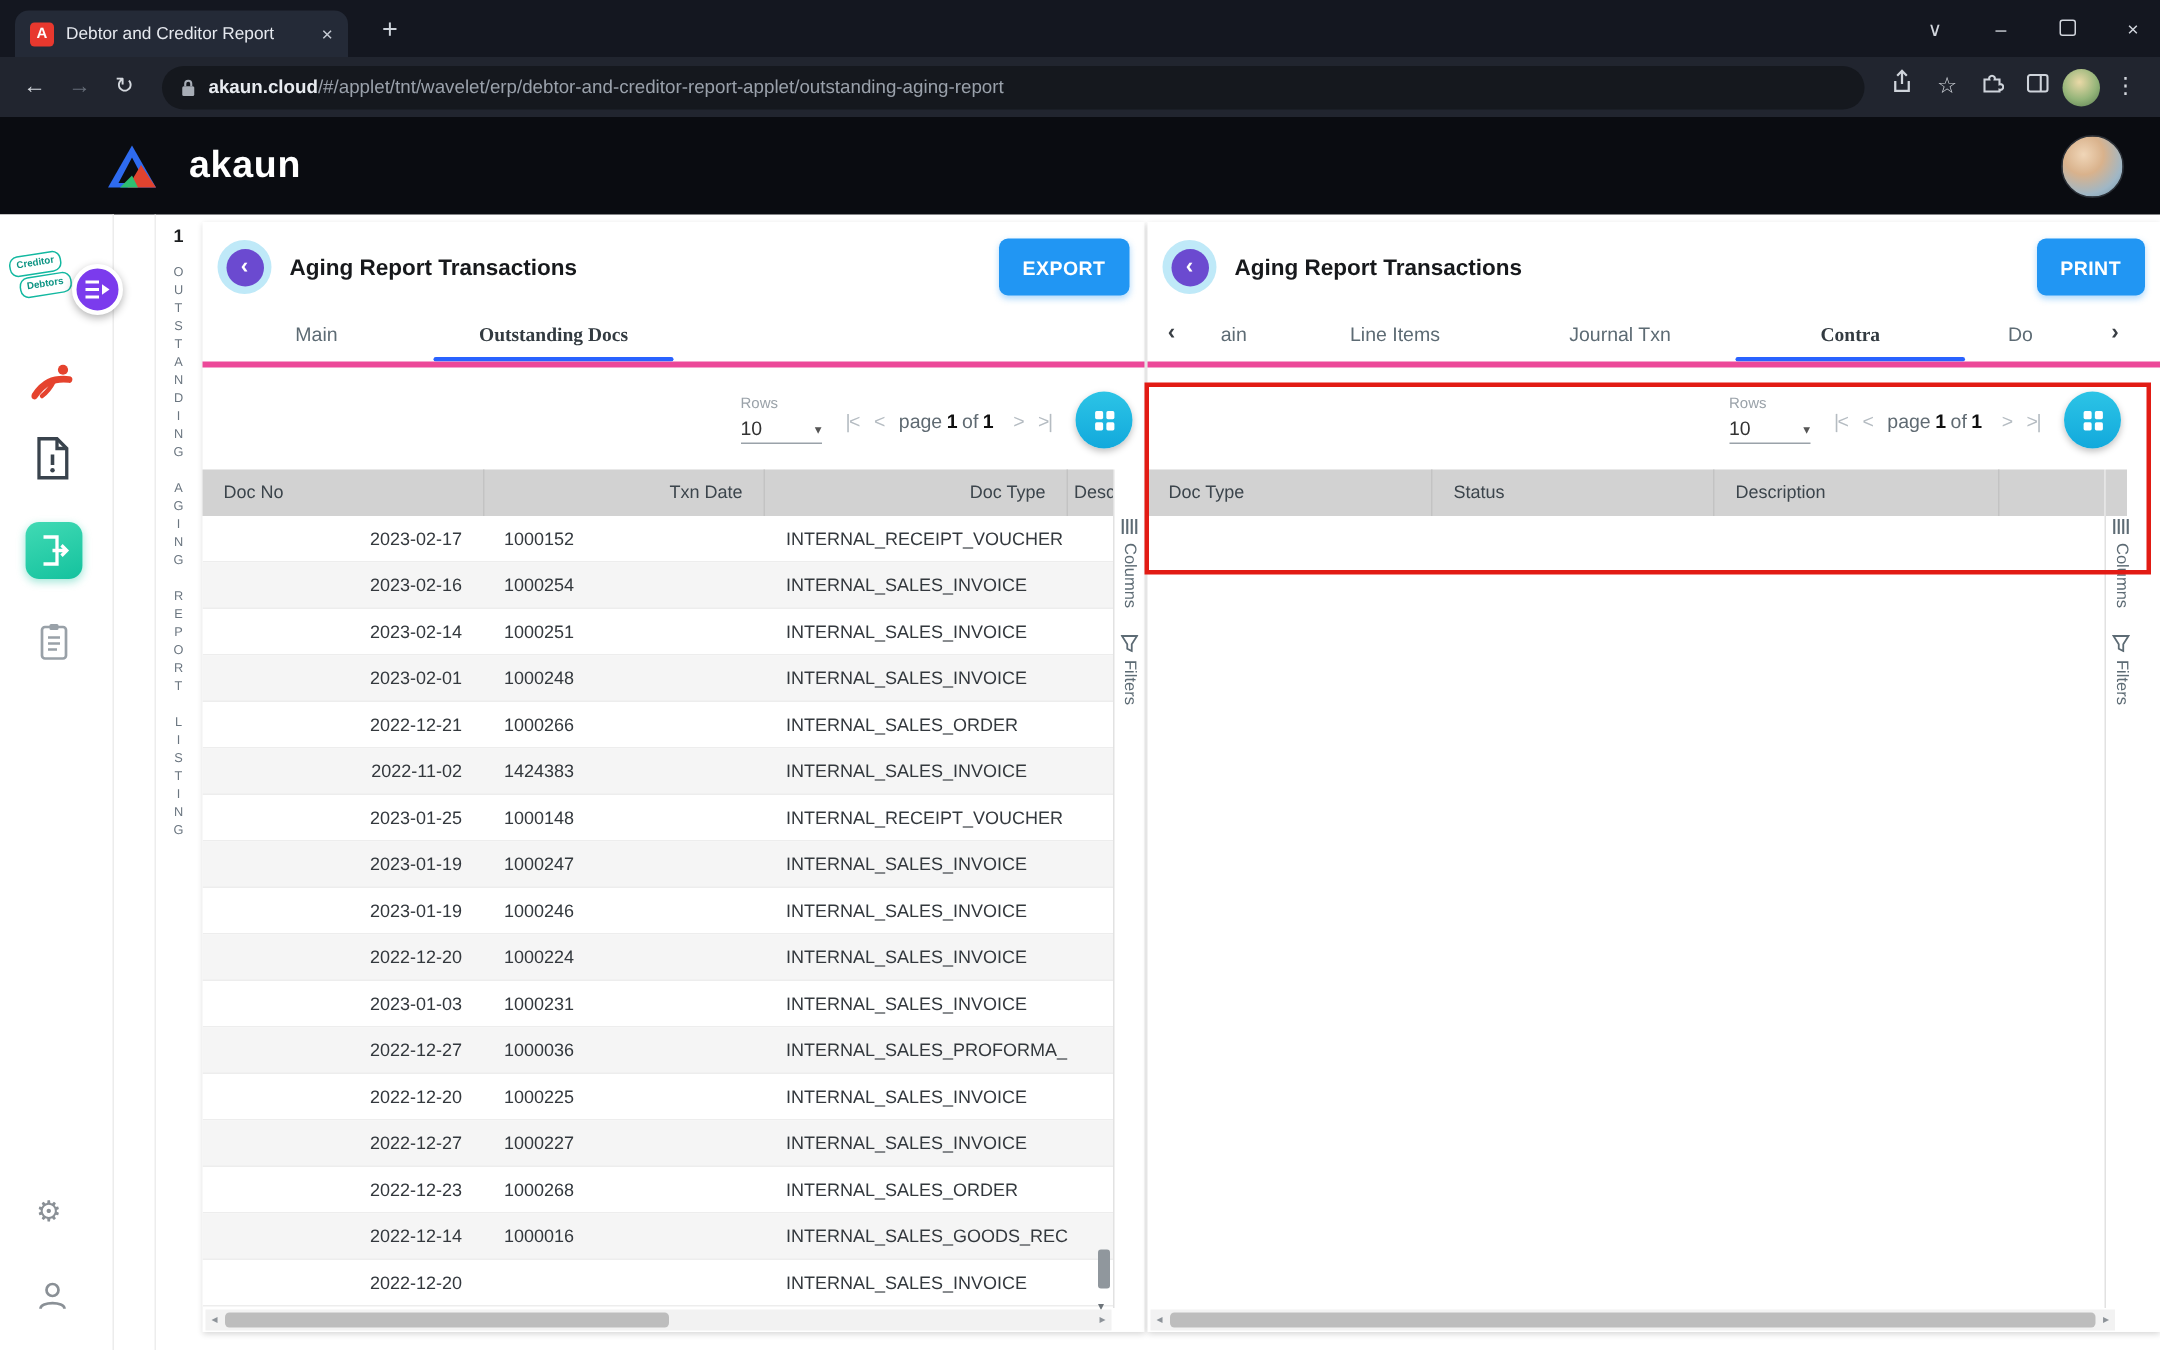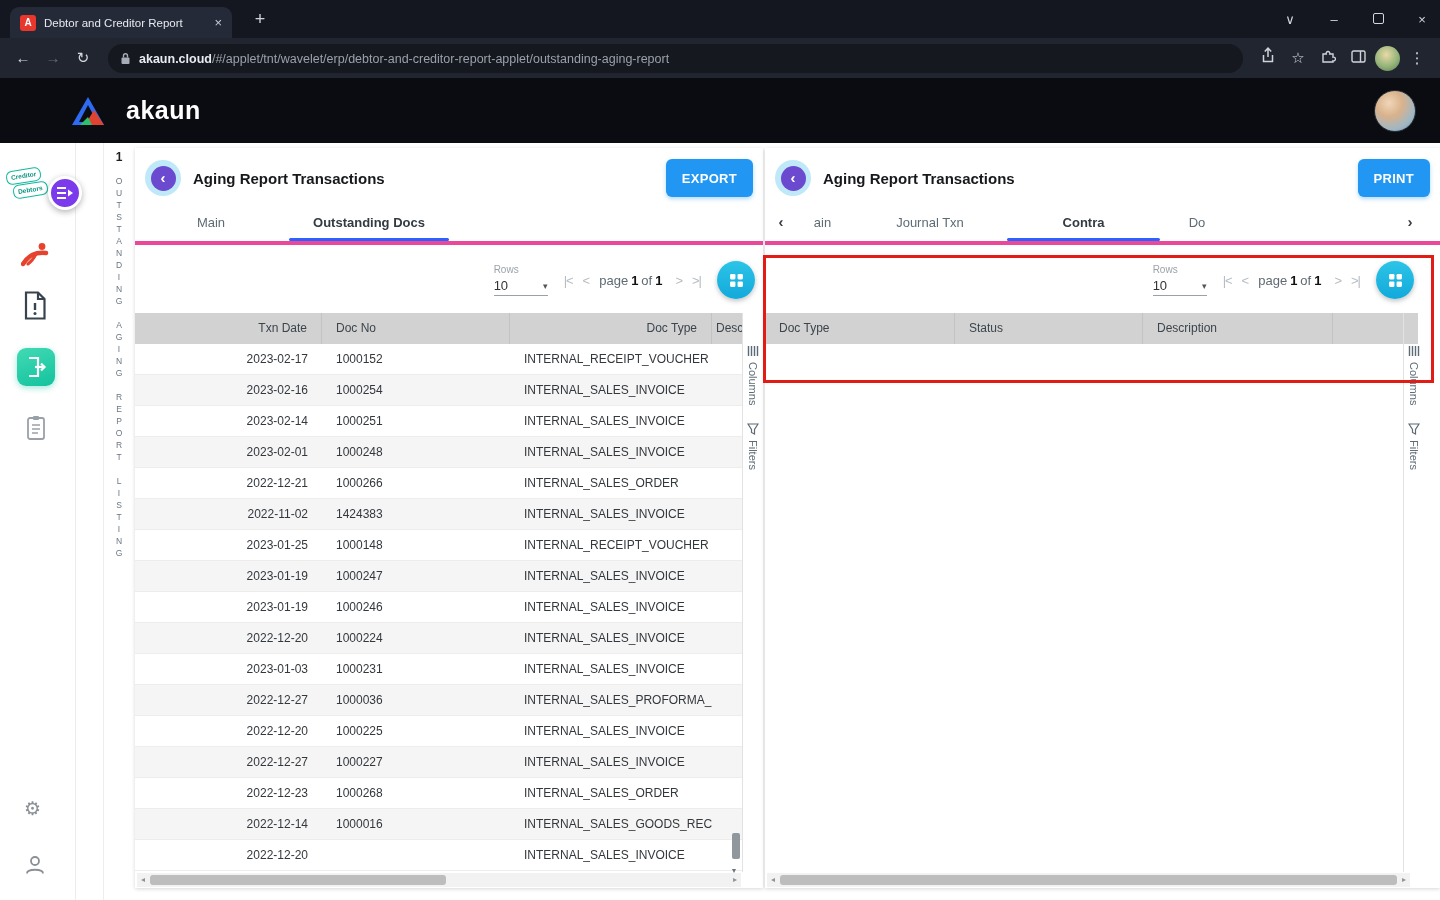--- a/index.html
+++ b/index.html
@@ -60,21 +60,21 @@
   .panel-head{position:absolute;top:8px;left:10px;right:10px;height:44px;display:flex;align-items:center;}
   .backbtn{width:36px;height:36px;border-radius:50%;background:#bfe9f8;display:flex;align-items:center;justify-content:center;cursor:pointer;flex:none;}
   .backbtn-inner{width:25px;height:25px;border-radius:50%;background:#6b4ad0;color:#fff;font-size:15px;font-weight:700;display:flex;align-items:center;justify-content:center;padding-bottom:1px;box-sizing:border-box;}
   .panel-title{margin-left:12px;font-size:15px;font-weight:700;color:#17191c;white-space:nowrap;}
   .cta{margin-left:auto;height:38px;padding:0 16px;background:#2196f3;color:#fff;border:none;border-radius:6px;font-weight:700;font-size:13px;letter-spacing:.3px;box-shadow:0 2px 4px rgba(33,150,243,.35);cursor:pointer;font-family:inherit;}
 
   .tabsrow{position:absolute;top:56px;left:0;right:0;height:37px;border-bottom:4px solid #ec4899;}
   .tabs{display:flex;height:100%;}
   #panel-right .tabs{margin-left:25px;}
   .tab-item{display:flex;align-items:center;justify-content:center;position:relative;font-size:13px;color:#5d6b74;cursor:pointer;flex:none;white-space:nowrap;overflow:hidden;}
-  .tab-item.active{color:#333b41;font-weight:600;}
+  .tab-item.active{color:#333b41;font-weight:600;font-family:Liberation Serif, serif;}
   .tab-item.active::after{content:"";position:absolute;left:2px;right:2px;bottom:0;height:3px;background:#2962ff;border-radius:3px;}
   .tabnav{position:absolute;top:9px;font-size:15px;font-weight:700;color:#3a3f45;cursor:pointer;z-index:2;background:#fff;width:16px;text-align:center;}
   .tabnav.l{left:8px;}
   .tabnav.r{right:22px;}
 
   .toolbar{position:absolute;top:104px;left:0;right:0;height:56px;display:flex;align-items:center;justify-content:flex-end;gap:16px;box-sizing:border-box;}
   #panel-left .toolbar{padding-right:8px;}
   #panel-right .toolbar{padding-right:26px;}
   .rows-select{width:54px;cursor:pointer;}
   .rows-label{display:block;font-size:10px;color:#9aa2a9;margin-bottom:3px;}
@@ -287,22 +287,22 @@
       <span class="gridbtn">
         <svg width="15" height="15" viewBox="0 0 14 14">
           <rect x="1" y="1" width="5" height="5" rx="1" fill="#fff"></rect>
             <rect x="8" y="1" width="5" height="5" rx="1" fill="#fff"></rect>
           <rect x="1" y="8" width="5" height="5" rx="1" fill="#fff"></rect>
             <rect x="8" y="8" width="5" height="5" rx="1" fill="#fff"></rect>
         </svg>
       </span>
     </div>
     <div class="thead">
+        <div class="th" style="width: 188px;">Doc No</div>
         <div class="th right" style="width: 187px;">Txn Date</div>
-        <div class="th" style="width: 188px;">Doc No</div>
         <div class="th right" style="width: 202px;">Doc Type</div>
         <div class="th tight" style="width: 30px;">Description</div>
       </div>
     <div class="tbody">
         <div class="trow">
           <div class="td right" style="width: 187px;">2023-02-17</div>
           <div class="td" style="width: 188px;">1000152</div>
           <div class="td" style="width: 202px;">INTERNAL_RECEIPT_VOUCHER</div>
           <div class="td" style="width: 30px;"></div>
         </div>
@@ -434,20 +434,23 @@
           <span class="backbtn-inner">‹</span>
         </span>
       <span class="panel-title">Aging Report Transactions</span>
       <button class="cta">PRINT</button>
     </div>
     <div class="tabsrow">
       <span class="tabnav l">‹</span>
       <div class="tabs">
           <div class="tab-item" style="width: 65px;">
             <span>ain</span>
+          </div>
+          <div class="tab-item" style="width: 150px;">
+            <span>Line Items</span>
           </div>
           <div class="tab-item" style="width: 150px;">
             <span>Journal Txn</span>
           </div>
           <div class="tab-item active" style="width: 157px;">
             <span>Contra</span>
           </div>
           <div class="tab-item" style="width: 70px;">
             <span>Do</span>
           </div>

